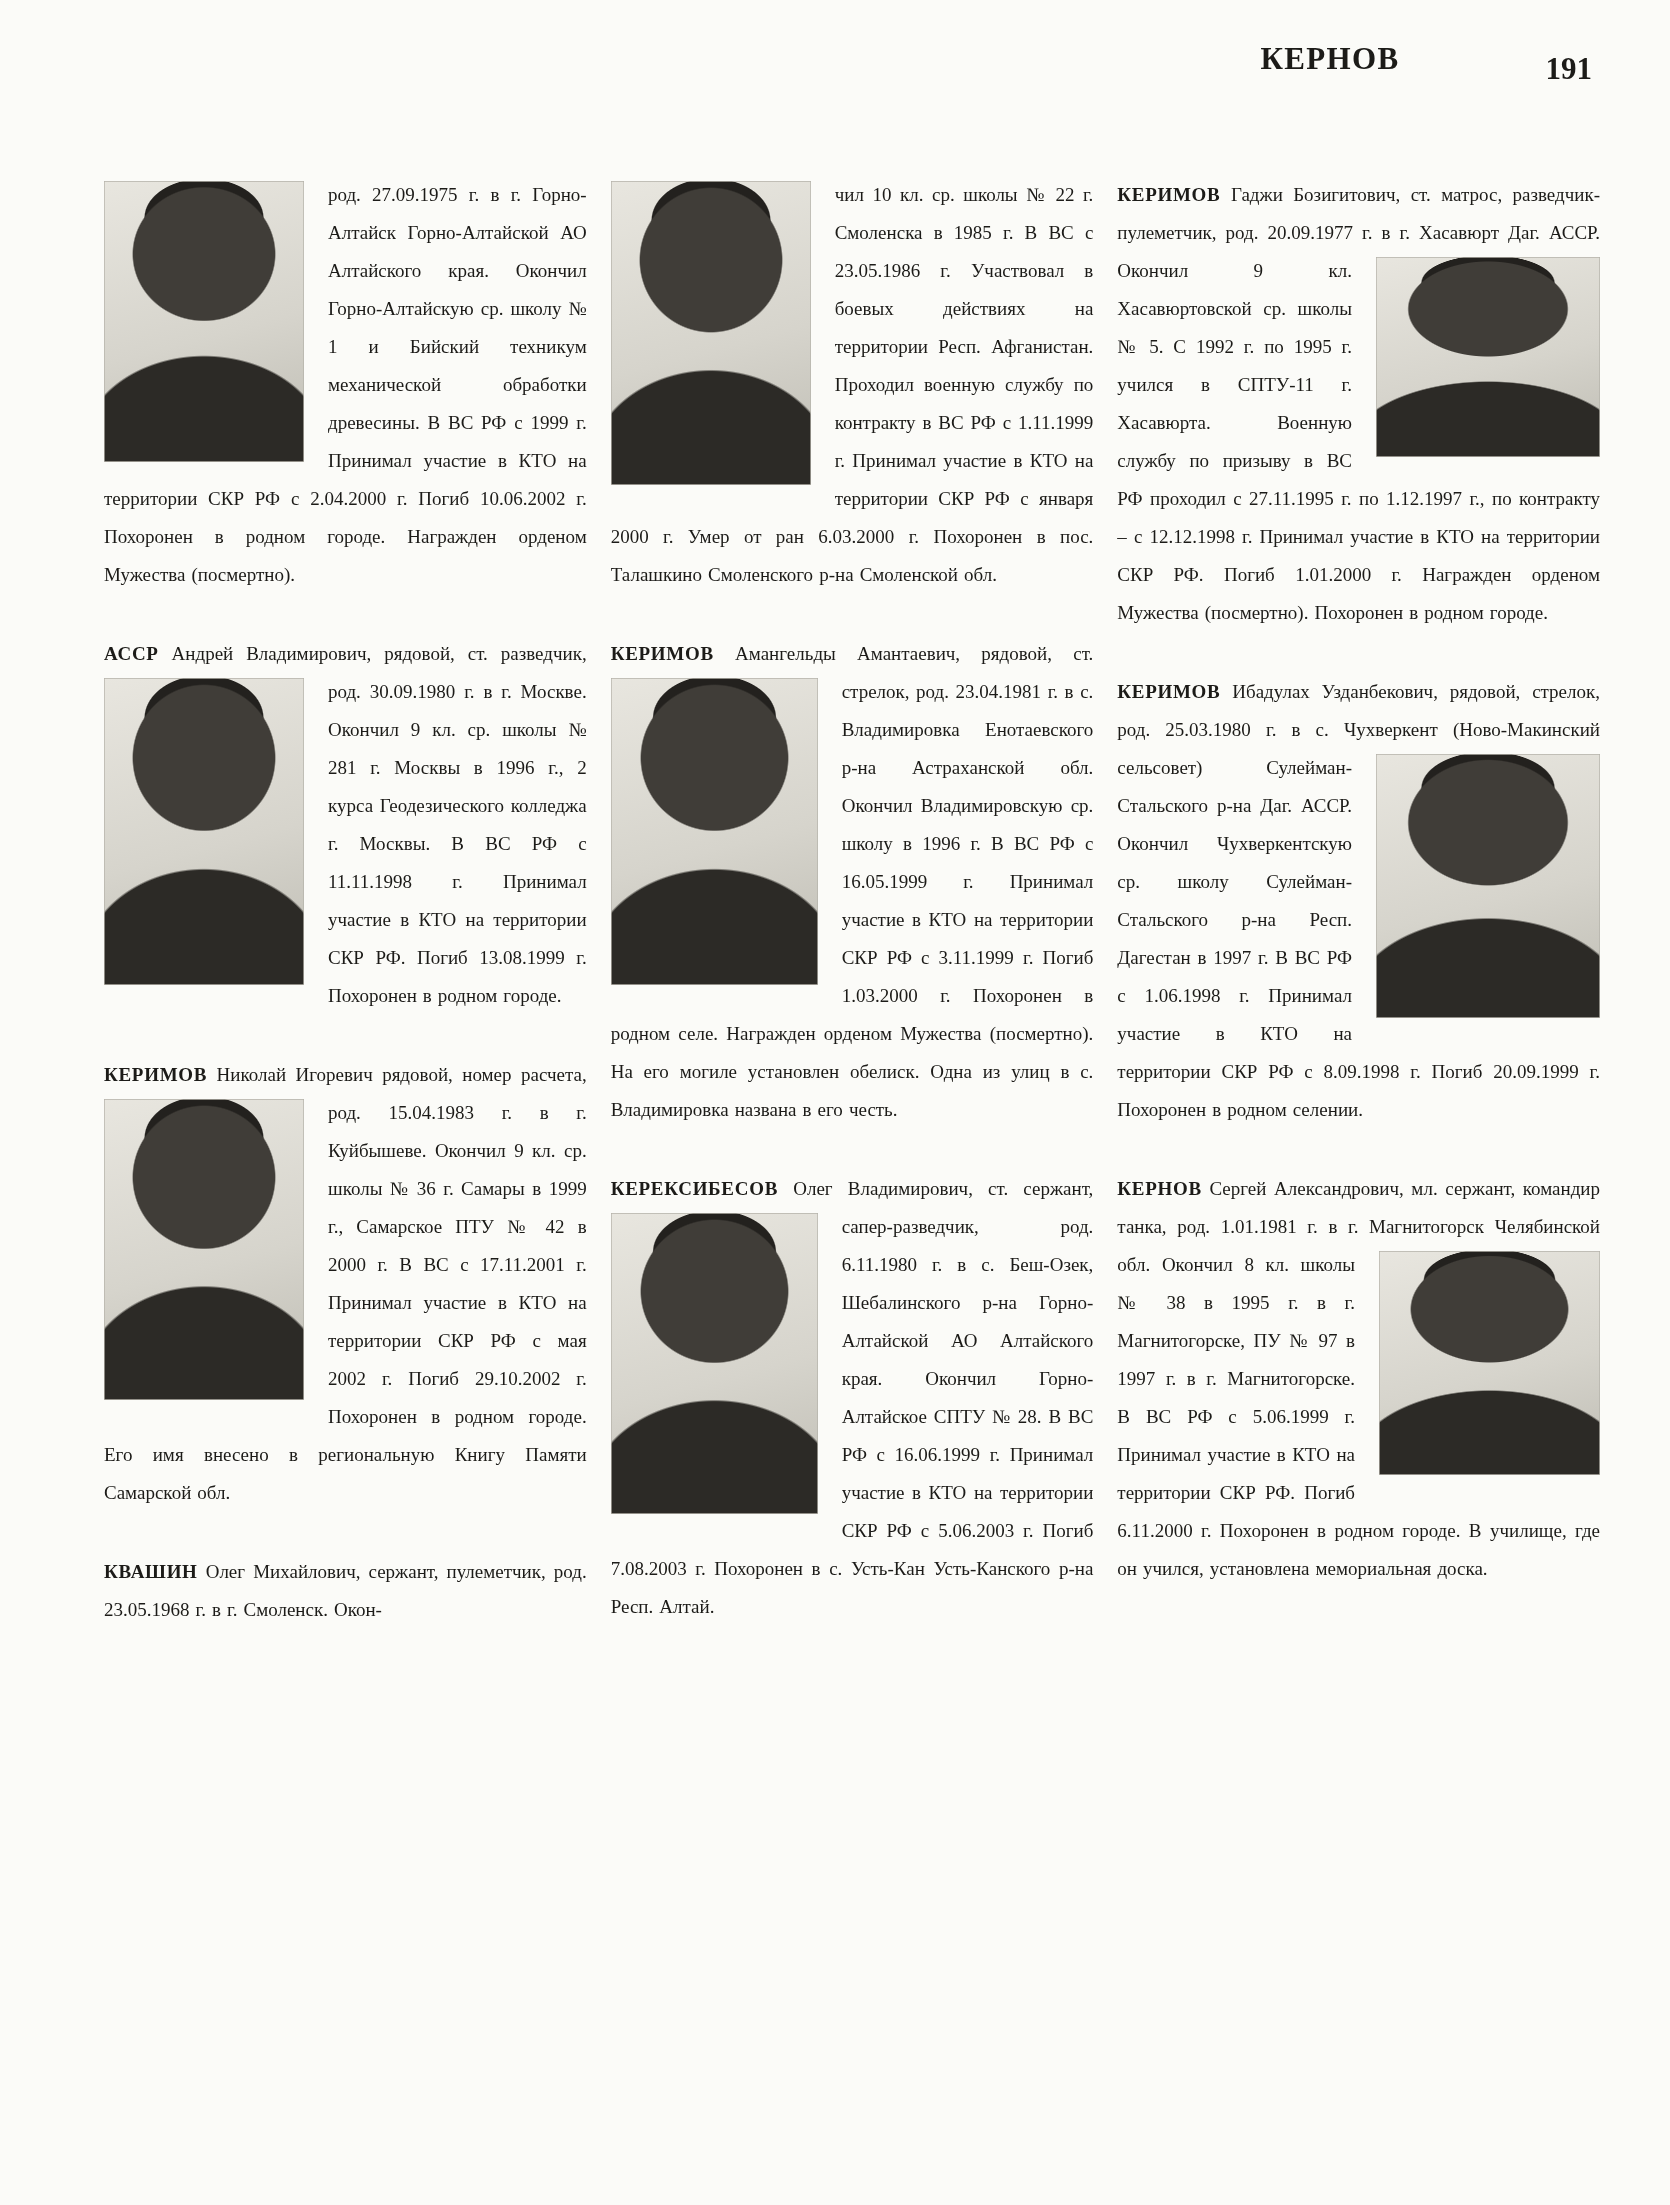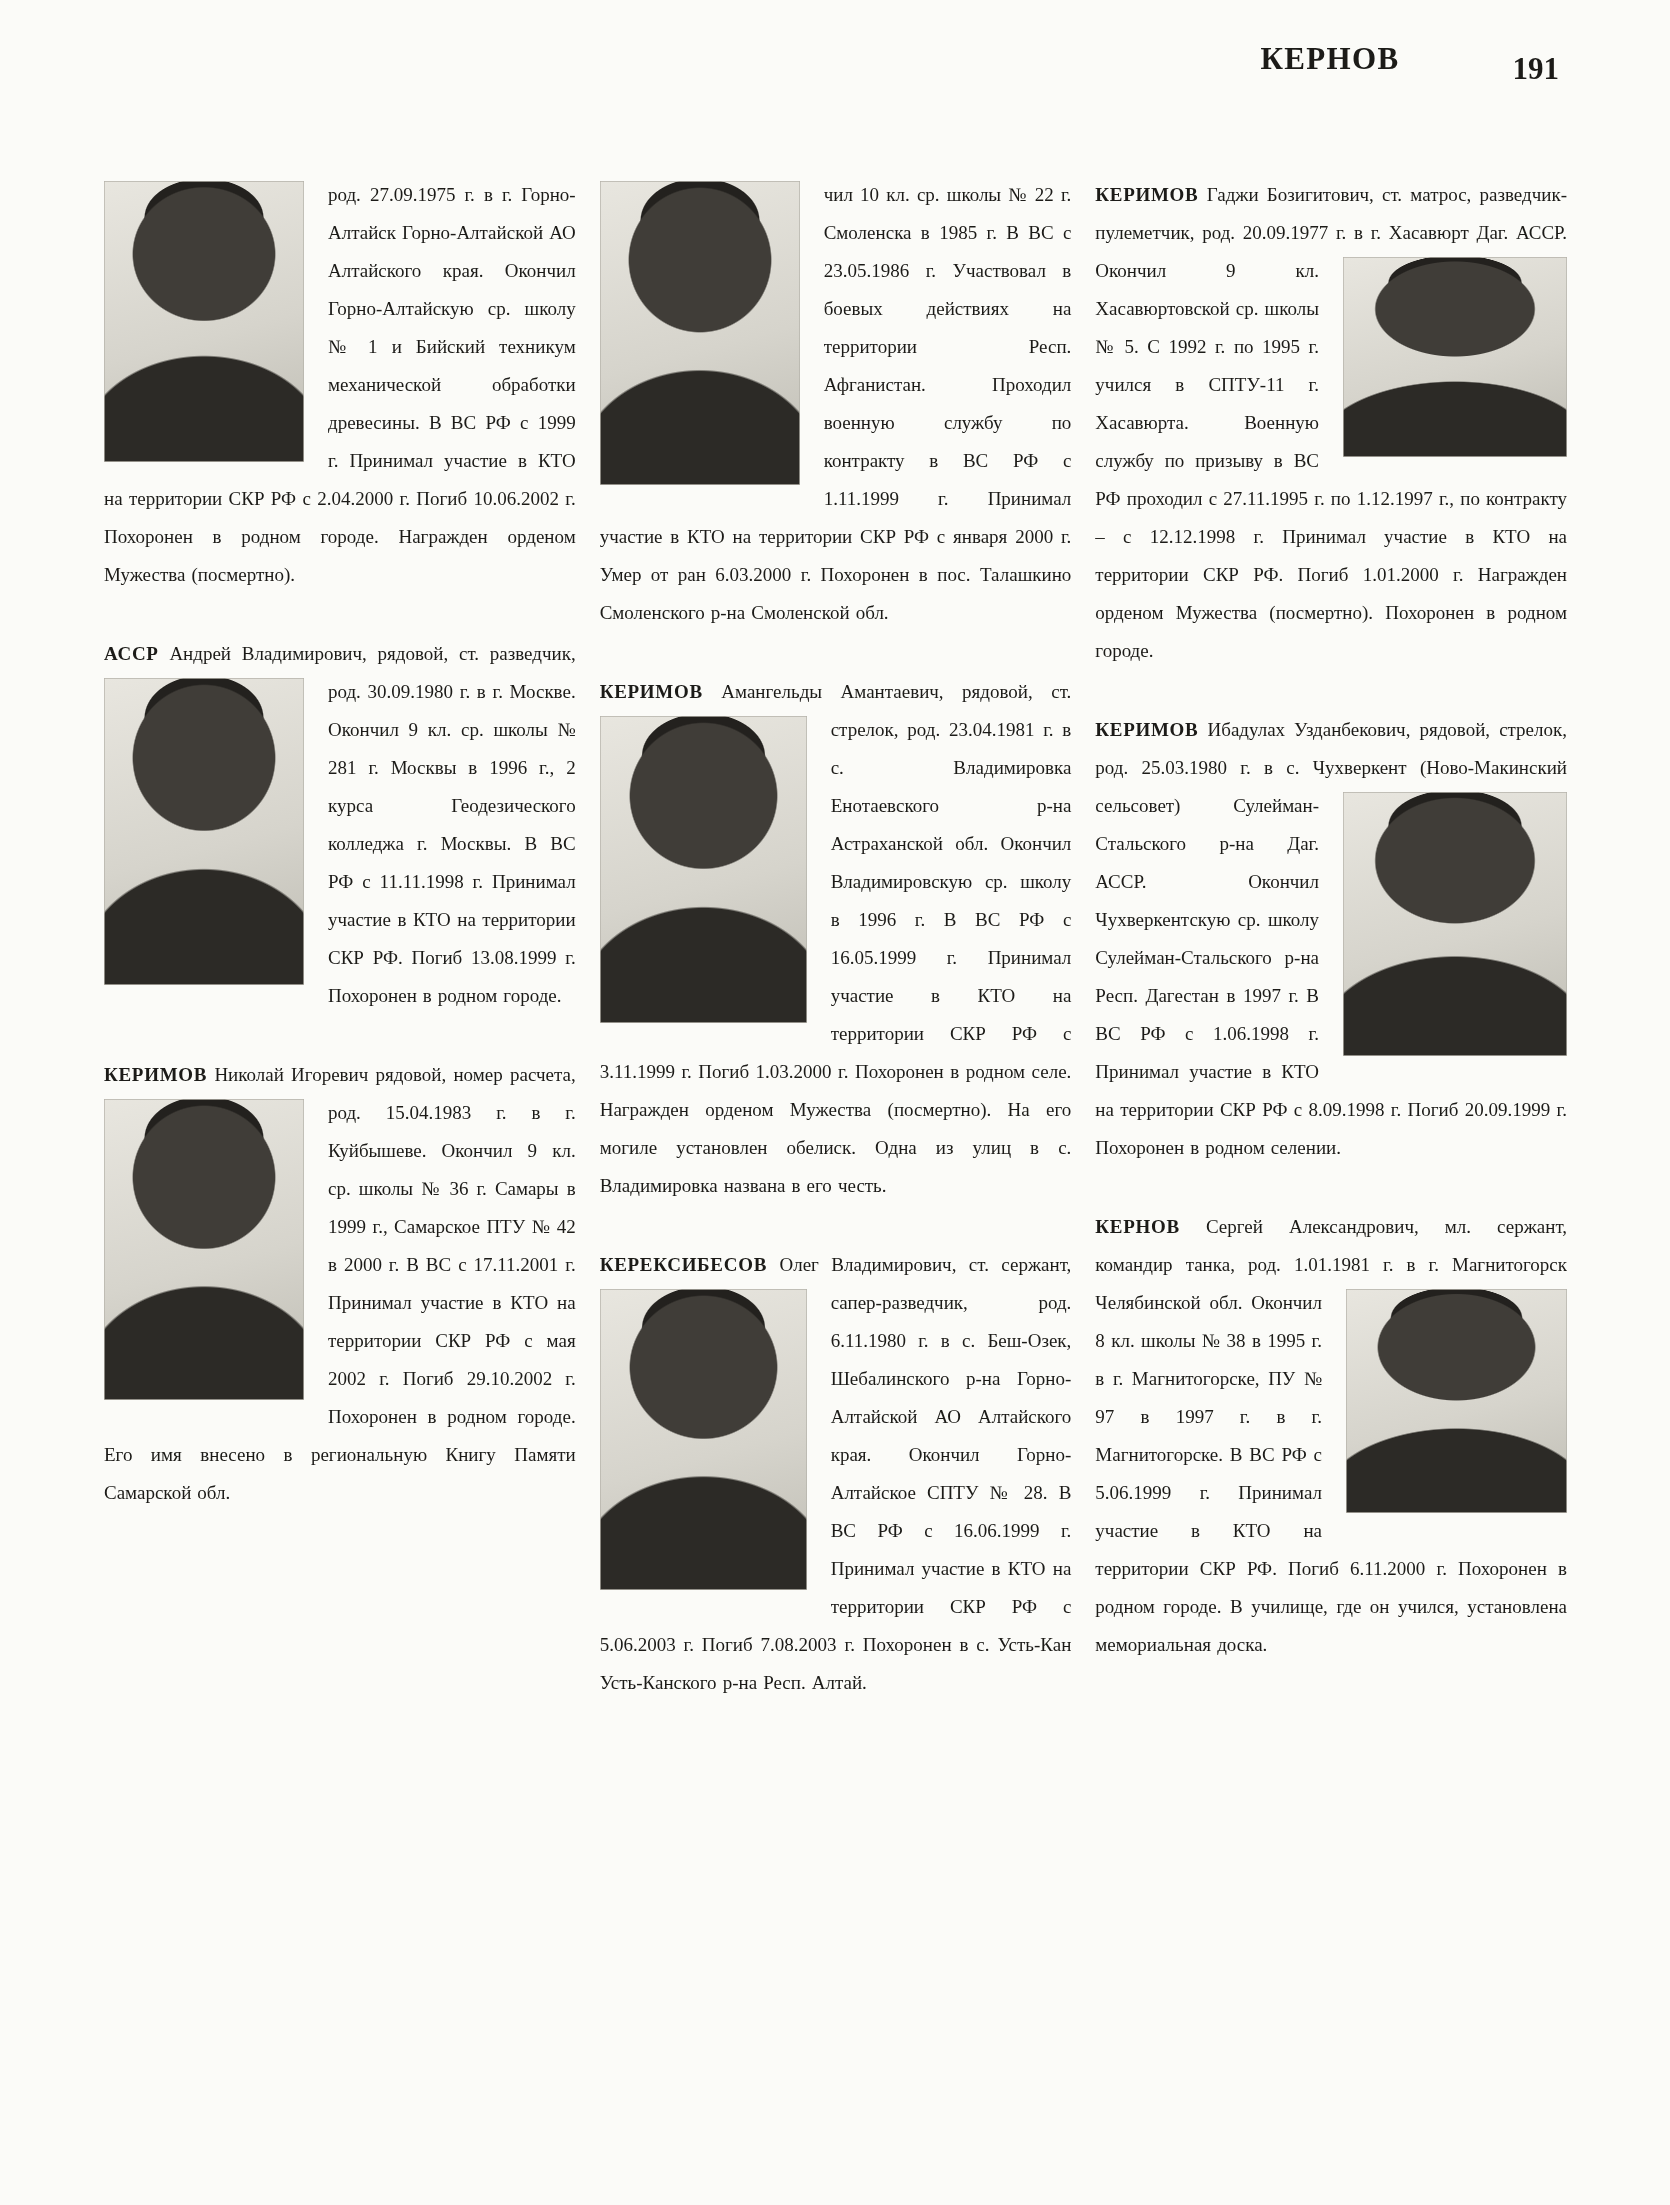--- a/index.html
+++ b/index.html
@@ -3,21 +3,21 @@
 <meta charset="utf-8">
 <style>
   html,body{margin:0;padding:0;}
   body{
     width:1671px;height:2205px;
     background:#fbfbf8;
     font-family:"Liberation Serif","DejaVu Serif",serif;
     color:#1c1b18;
     overflow:hidden;
   }
-  .page{box-sizing:border-box;width:1671px;height:2205px;padding:41px 104px 27px 104px;}
+  .page{box-sizing:border-box;width:1671px;height:2205px;padding:41px 71px 27px 104px;}
   
   .runhead{position:relative;height:47px;}
   .runword{
     position:absolute;left:989px;width:474px;text-align:center;
     font-weight:bold;font-size:31px;letter-spacing:1.3px;
   }
   .pagenum{
     position:absolute;right:8px;top:0;
     font-weight:bold;font-size:31px;margin-top:10px;
   }
@@ -87,20 +87,26 @@
 
       <div class="entry">
         <p class="txt">
           <span class="surname">КЕРИМОВ</span>
           <span>Николай Игоревич рядовой, номер расчета, род.</span>
           <span class="photo ph-c"></span>
           <span>15.04.1983 г. в г. Куйбышеве. Окончил 9 кл. ср. школы № 36 г. Самары в 1999 г., Самарское ПТУ № 42 в 2000 г. В ВС с 17.11.2001 г. Принимал участие в КТО на территории СКР РФ с мая 2002 г. Погиб 29.10.2002 г. Похоронен в родном городе. Его имя внесено в региональную Книгу Памяти Самарской обл.</span>
         </p>
       </div>
 
+      <div class="entry">
+        <p class="txt">
+          <span class="surname">КВАШИН</span>
+          <span>Олег Михайлович, сержант, пулеметчик, род. 23.05.1968 г. в г. Смоленск. Окон-</span>
+        </p>
+      </div>
 
     </div>
 
     <div class="col">
 
       <div class="entry">
         <p class="txt">
           <span class="photo ph-d"></span>
           <span>чил 10 кл. ср. школы № 22 г. Смоленска в 1985 г. В ВС с 23.05.1986 г. Участвовал в боевых действиях на территории Респ. Афганистан. Проходил военную службу по контракту в ВС РФ с 1.11.1999 г. Принимал участие в КТО на территории СКР РФ с января 2000 г. Умер от ран 6.03.2000 г. Похоронен в пос. Талашкино Смоленского р-на Смоленской обл.</span>
         </p>

